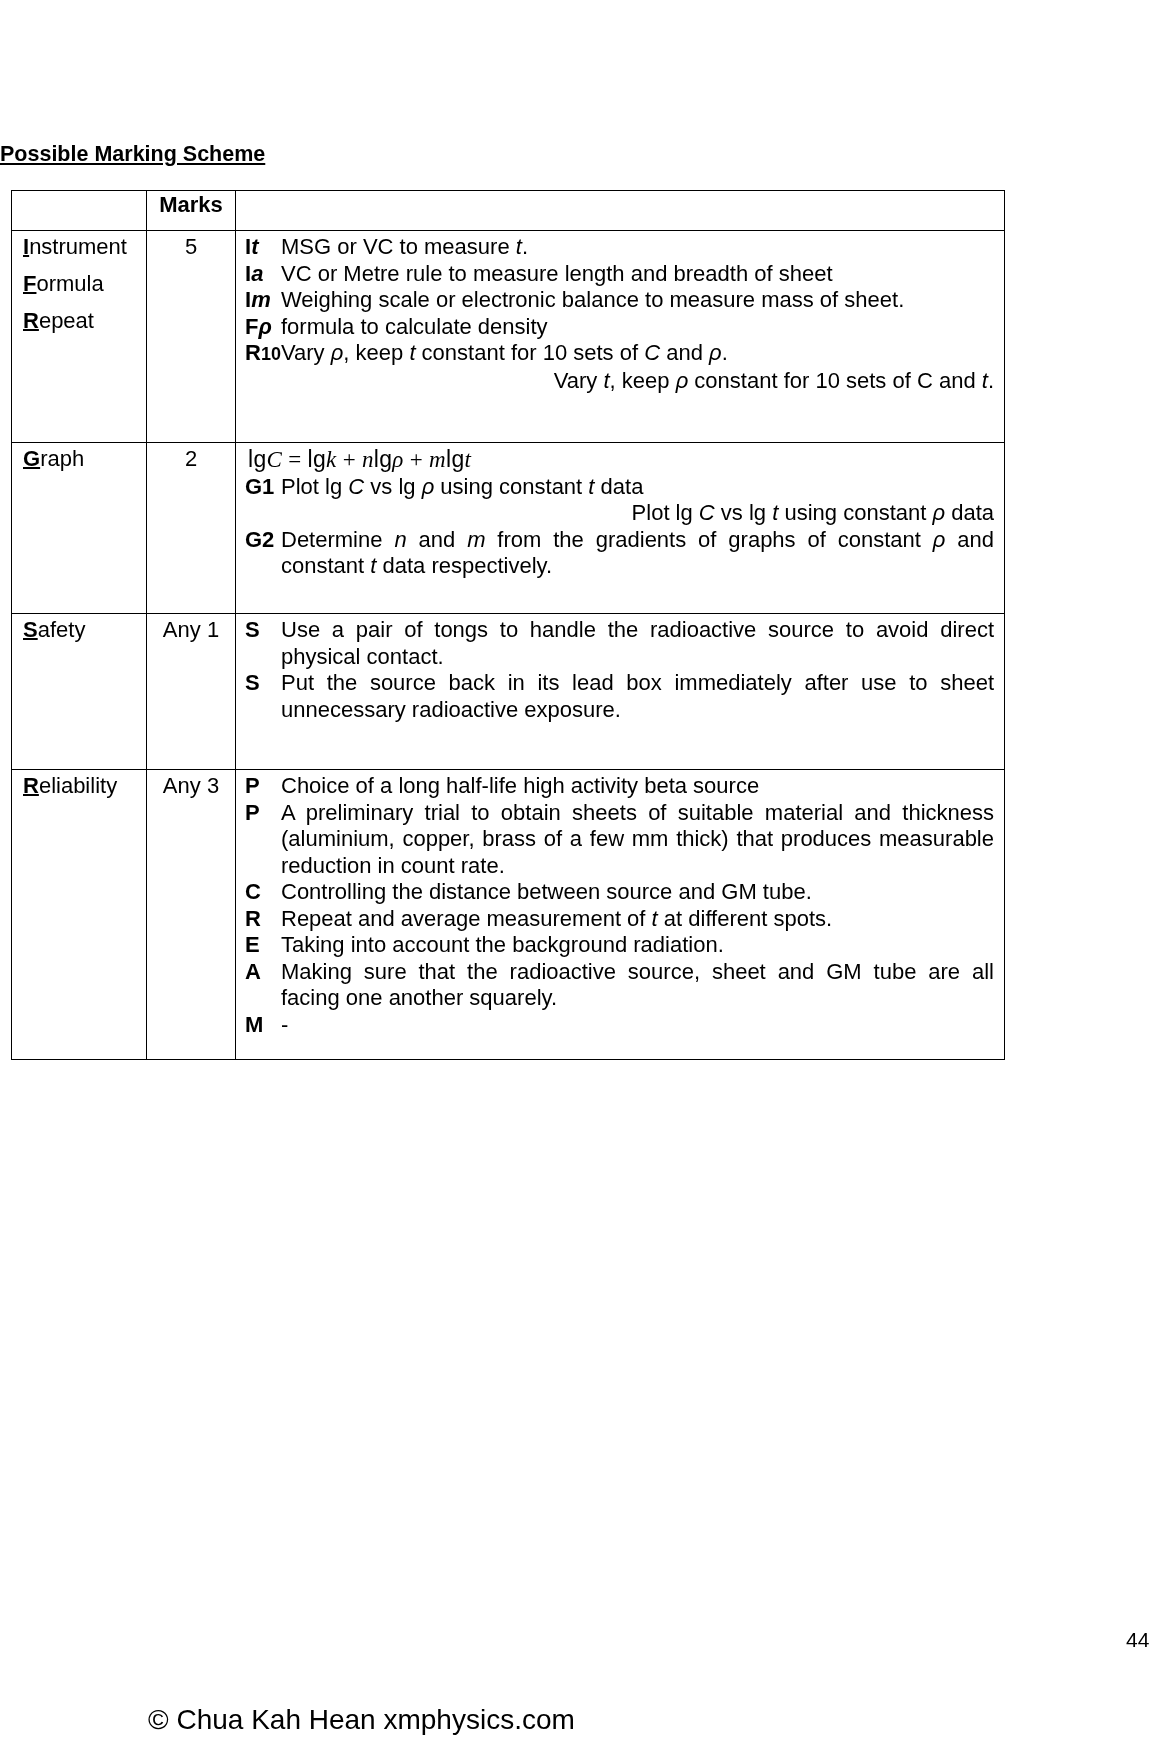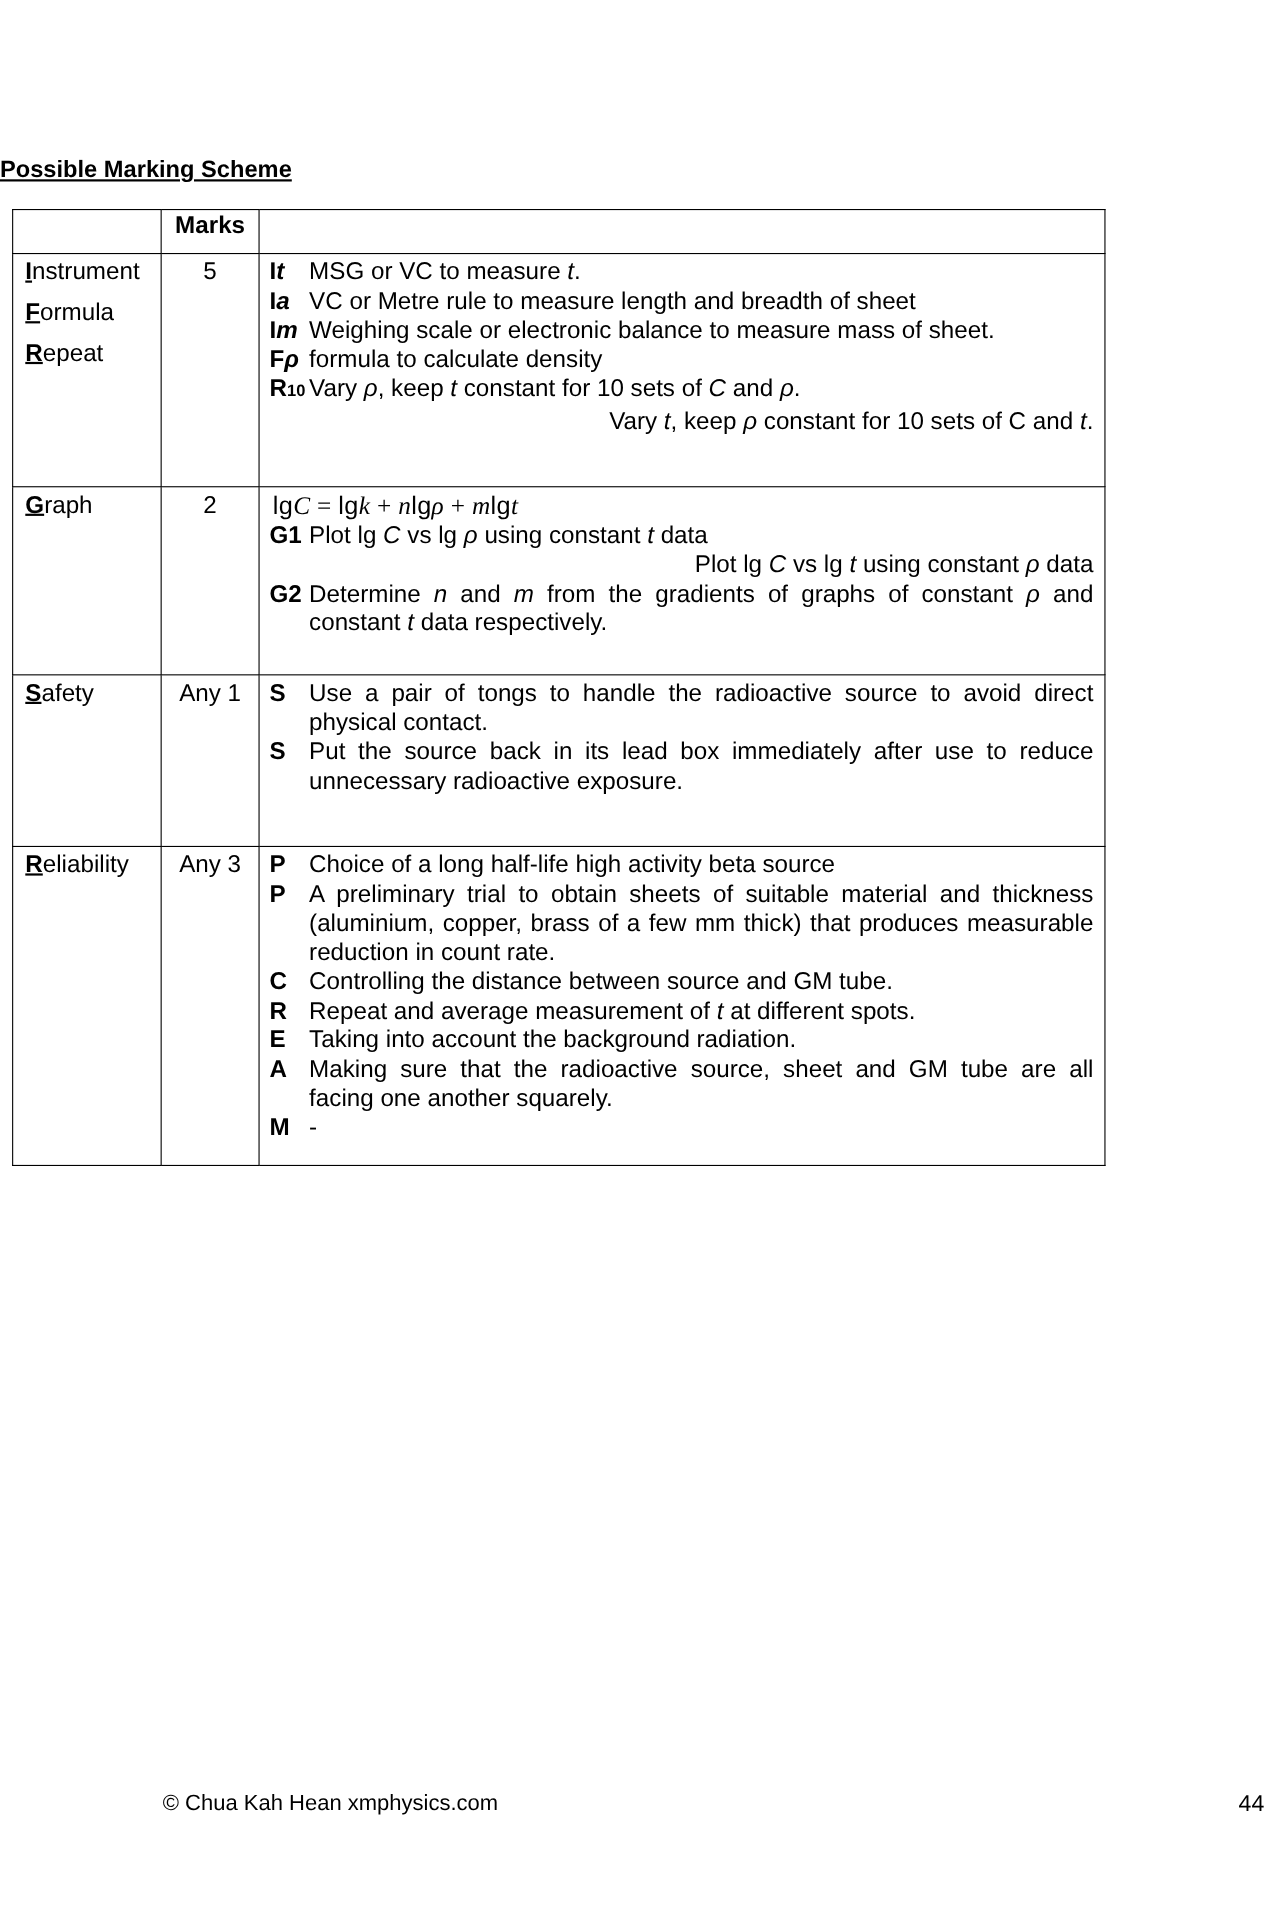--- a/index.html
+++ b/index.html
@@ -26,28 +26,28 @@
   col.c3 { width: 769px; }
   .cat { padding: 3px 0 0 11px !important; }
   .mk { text-align: center; padding-top: 3px !important; }
   .desc { padding: 3px 10px 0 9px !important; }
   .hdr-marks { font-weight: bold; text-align: center; padding-top: 1px !important; }
   .initial { font-weight: bold; text-decoration: underline; text-decoration-thickness: 2px; }
   .cat-line { display: block; height: 37px; }
   .line { display: flex; align-items: flex-start; }
   .code { font-weight: bold; width: 36px; flex: 0 0 36px; white-space: nowrap; }
   .code i { font-style: italic; }
-  .code .sub { font-size: 15px; }
+  .code .sub { font-size: 18px; }
   .txt { flex: 1; text-align: justify; }
   .cont { padding-left: 36px; text-align: right; }
   i { font-style: italic; }
   .formula { font-family: "Liberation Serif", serif; font-size: 23px; letter-spacing: 0.3px; padding-left: 3px; }
   .formula .lg { font-family: "Liberation Sans", sans-serif; font-style: normal; }
   .footer-left {
-    position: absolute; left: 148px; top: 1628px; font-size: 20px; white-space: nowrap;
+    position: absolute; left: 148px; top: 1704px; font-size: 28px; white-space: nowrap;
   }
   .footer-right {
     position: absolute; left: 1126px; top: 1628px; font-size: 21px; white-space: nowrap;
   }
 </style>
 </head>
 <body>
 
 <div class="title">Possible Marking Scheme</div>
 
@@ -118,21 +118,21 @@
   <tr style="height:156px">
     <td class="cat"><span class="initial">S</span><span>afety</span></td>
     <td class="mk">Any 1</td>
     <td class="desc">
       <div class="line">
             <span class="code">S</span>
             <span class="txt">Use a pair of tongs to handle the radioactive source to avoid direct physical contact.</span>
           </div>
       <div class="line">
             <span class="code">S</span>
-            <span class="txt">Put the source back in its lead box immediately after use to reduce unnecessary radioactive exposure.</span>
+            <span class="txt">Put the source back in its lead box immediately after use to sheet unnecessary radioactive exposure.</span>
           </div>
     </td>
   </tr>
 
   <tr style="height:290px">
     <td class="cat"><span class="initial">R</span><span>eliability</span></td>
     <td class="mk">Any 3</td>
     <td class="desc">
       <div class="line">
             <span class="code">P</span>

